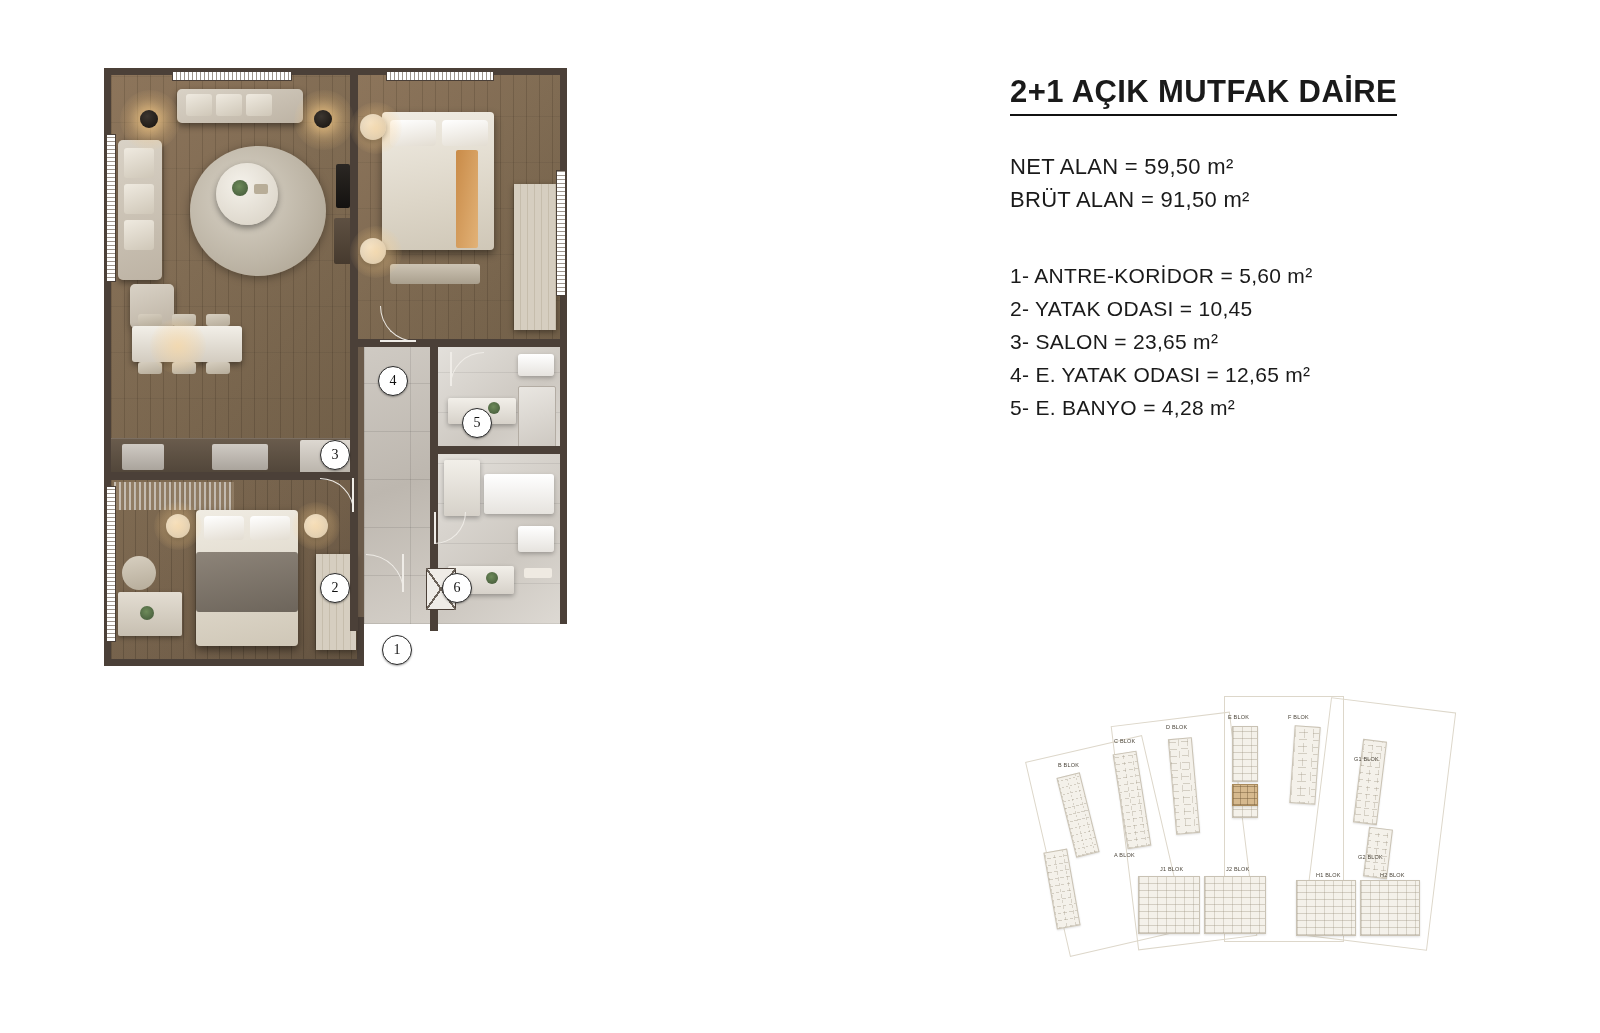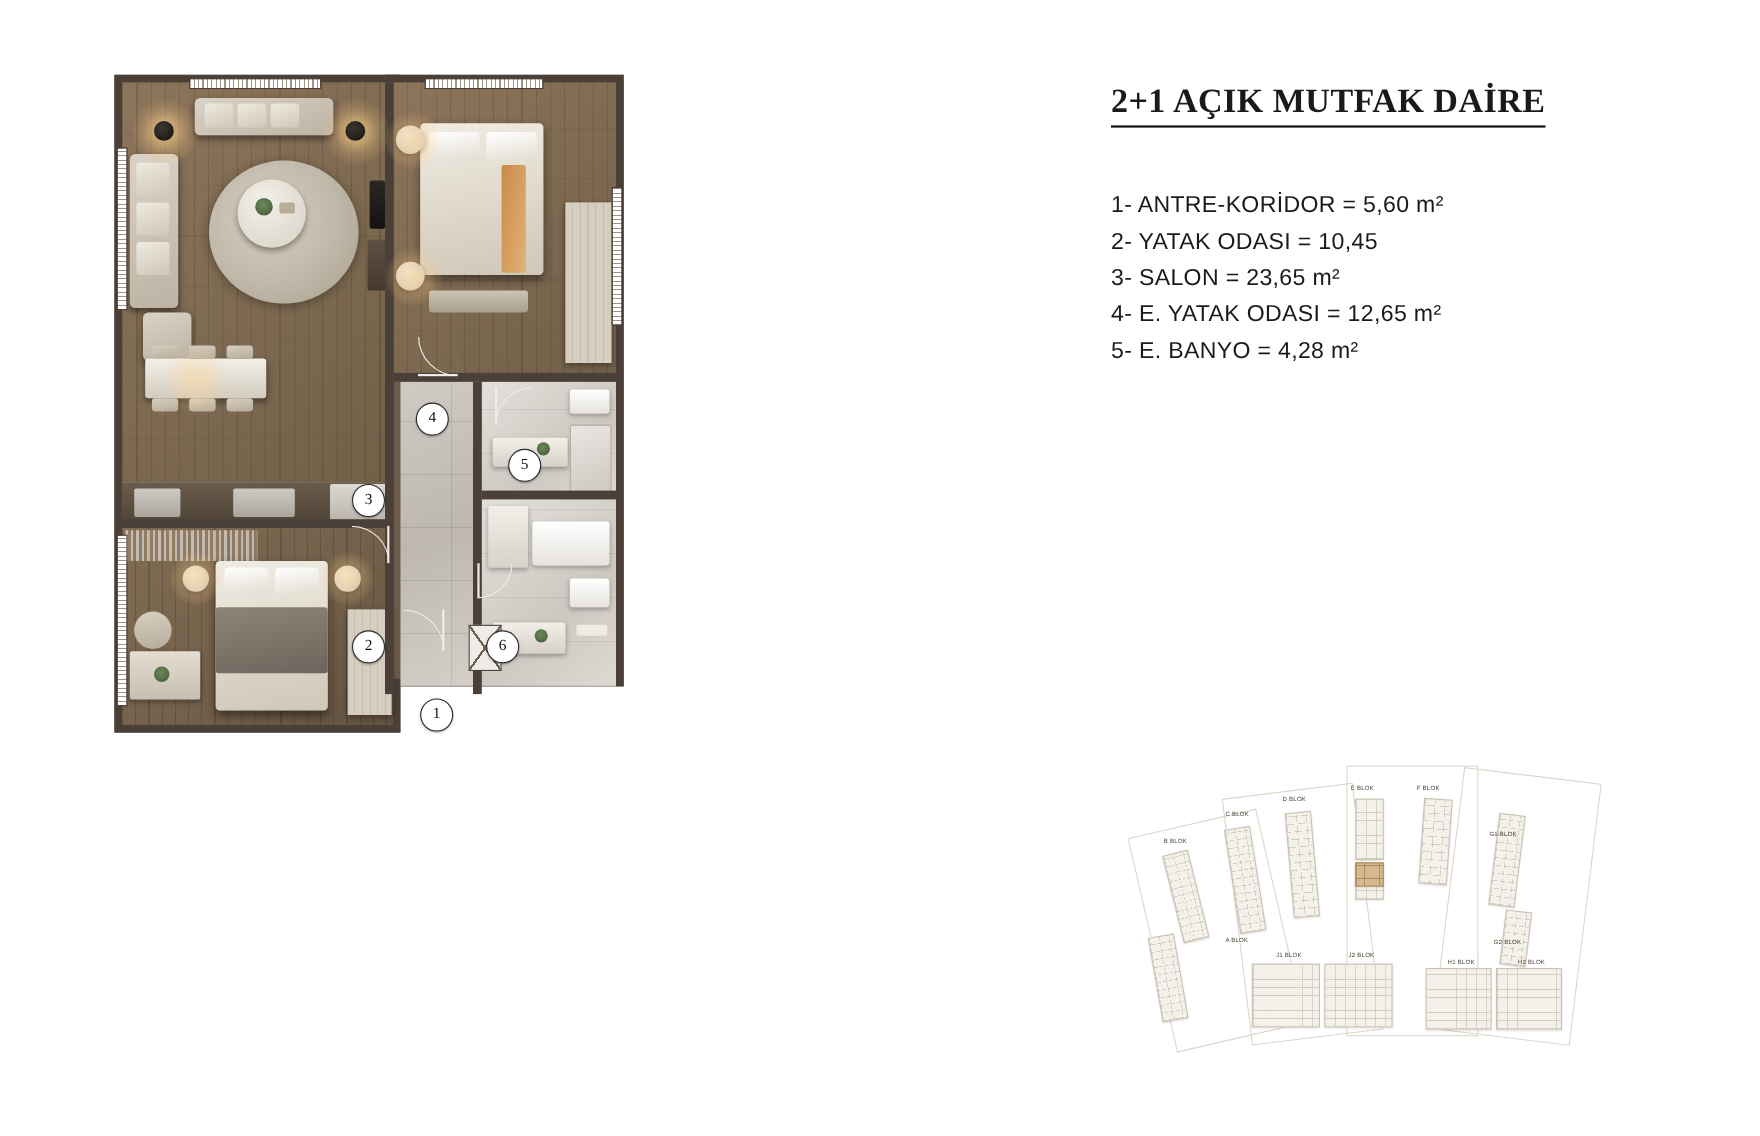--- a/index.html
+++ b/index.html
@@ -241,21 +241,21 @@
 
   
   .info {
     position: absolute;
     left: 1010px;
     top: 74px;
     width: 520px;
   }
   .info h1 {
     margin: 0 0 34px 0;
-    font-family: Liberation Serif, serif;
+    font-family: Liberation Sans, sans-serif;
     font-size: 31px;
     font-weight: bold;
     letter-spacing: 0.4px;
     border-bottom: 2.5px solid #111;
     display: inline-block;
     padding-bottom: 4px;
     line-height: 1.15;
   }
   .info .areas {
     font-size: 22px;
@@ -438,20 +438,24 @@
   <div class="callout" style="left:216px; top:505px;">2</div>
   <div class="callout" style="left:216px; top:372px;">3</div>
   <div class="callout" style="left:274px; top:298px;">4</div>
   <div class="callout" style="left:358px; top:340px;">5</div>
   <div class="callout" style="left:338px; top:505px;">6</div>
 </div>
 
 <div class="info">
   <h1>2+1 AÇIK MUTFAK DAİRE</h1>
 
+  <div class="areas">
+    <div>NET ALAN = 59,50 m²</div>
+    <div>BRÜT ALAN = 91,50 m²</div>
+  </div>
 
   <div class="rooms">
     <div>1- ANTRE-KORİDOR  = 5,60 m²</div>
     <div>2- YATAK ODASI = 10,45</div>
     <div>3- SALON = 23,65 m²</div>
     <div>4- E. YATAK ODASI = 12,65 m²</div>
     <div>5- E. BANYO = 4,28 m²</div>
   </div>
 </div>
 

